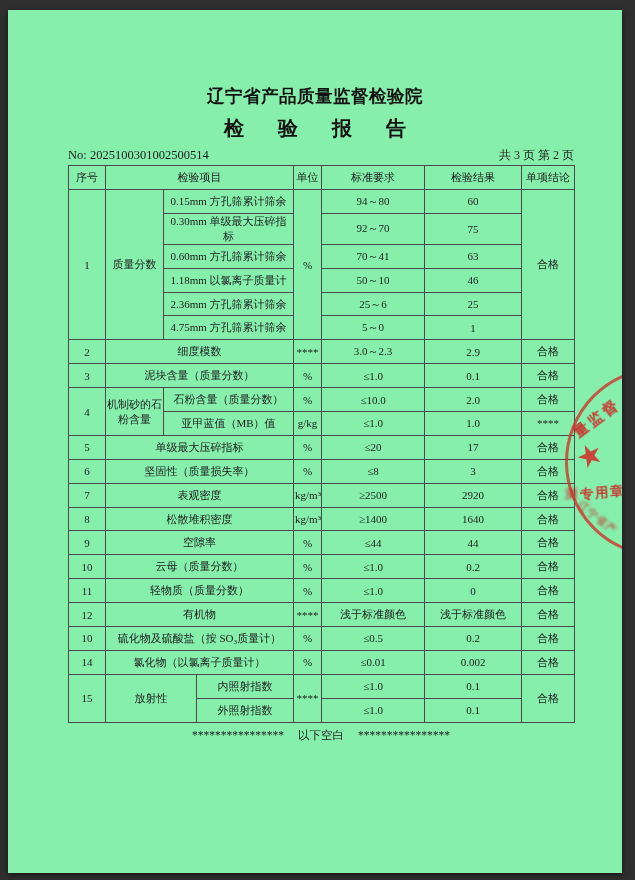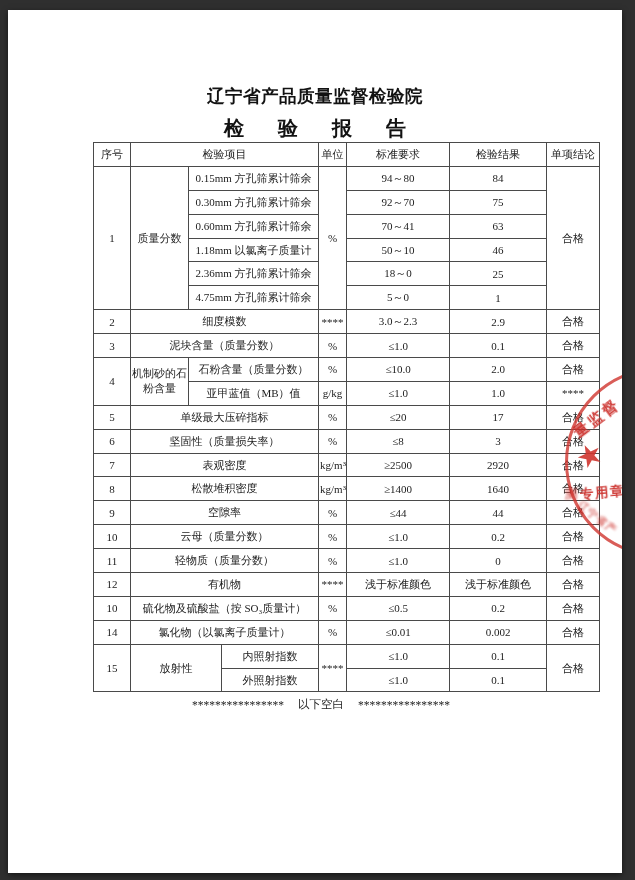--- a/index.html
+++ b/index.html
@@ -3,21 +3,21 @@
 <meta charset="utf-8">
 <style>
   html,body{margin:0;padding:0;}
   body{
     width:635px;height:880px;position:relative;overflow:hidden;
     background:#2f2f2f;
     font-family:"Liberation Serif","DejaVu Serif",serif;
   }
   .page{
     position:absolute;left:8px;top:10px;width:614px;height:863px;
-    background:#ffffff;overflow:hidden;
+    background:#86efac;overflow:hidden;
     box-shadow:0 2px 6px rgba(0,0,0,.55);
   }
   .institute{
     margin-top:76px;text-align:center;
     font-family:"Liberation Sans","DejaVu Sans",sans-serif;
     font-weight:bold;font-size:17.5px;line-height:21px;color:#121212;
     letter-spacing:.5px;
   }
   .report-title{
     margin-top:9px;text-align:center;
@@ -25,21 +25,21 @@
     font-weight:bold;font-size:20px;line-height:24px;color:#121212;
     letter-spacing:7px;padding-left:7px;
   }
   .meta-row{
     width:506px;margin:8px 0 0 60px;
     display:flex;justify-content:space-between;align-items:flex-end;
     font-size:12.5px;color:#1c1c1c;line-height:15px;
   }
   .meta-row .pageinfo{font-size:12px;}
   table.report{
-    margin:2px 0 0 85px;width:506px;border-collapse:collapse;table-layout:fixed;
+    margin:2px 0 0 60px;width:506px;border-collapse:collapse;table-layout:fixed;
   }
   table.report td,table.report th{
     border:1px solid #4a4a4a;
     font-size:11px;font-weight:normal;color:#1c1c1c;
     text-align:center;vertical-align:middle;padding:0 1px;
     overflow:visible;
   }
   table.report tr{height:23.9px;}
   td.tl{text-align:left;padding-left:2px;}
   td.nw{white-space:nowrap;padding:0;}
@@ -84,20 +84,24 @@
 </style>
 </head>
 <body>
 
 <div class="page">
 
   <div class="institute">辽宁省产品质量监督检验院</div>
 
   <div class="report-title">检　验　报　告</div>
 
+  <div class="meta-row">
+    <span class="no">No: 2025100301002500514</span>
+    <span class="pageinfo">共 3 页 第 2 页</span>
+  </div>
 
   <table class="report">
     <colgroup>
       <col style="width:37px">
         <col style="width:58px">
         <col style="width:33px">
       <col style="width:97px">
         <col style="width:28px">
         <col style="width:103px">
       <col style="width:97px">
@@ -111,41 +115,41 @@
           <th>标准要求</th>
           <th>检验结果</th>
           <th>单项结论</th>
         </tr>
         <tr>
           <td rowspan="6">1</td>
           <td rowspan="6">质量分数</td>
           <td colspan="2" class="tl">0.15mm 方孔筛累计筛余</td>
           <td rowspan="6">%</td>
           <td>94～80</td>
-          <td>84</td>
+          <td>60</td>
           <td rowspan="6">合格</td>
         </tr>
         <tr>
-          <td colspan="2" class="tl">0.30mm 方孔筛累计筛余</td>
+          <td colspan="2" class="tl">0.30mm 单级最大压碎指标</td>
           <td>92～70</td>
           <td>75</td>
         </tr>
         <tr>
           <td colspan="2" class="tl">0.60mm 方孔筛累计筛余</td>
           <td>70～41</td>
           <td>63</td>
         </tr>
         <tr>
           <td colspan="2" class="tl">1.18mm 以氯离子质量计</td>
           <td>50～10</td>
           <td>46</td>
         </tr>
         <tr>
           <td colspan="2" class="tl">2.36mm 方孔筛累计筛余</td>
-          <td>18～0</td>
+          <td>25～6</td>
           <td>25</td>
         </tr>
         <tr>
           <td colspan="2" class="tl">4.75mm 方孔筛累计筛余</td>
           <td>5～0</td>
           <td>1</td>
         </tr>
         <tr>
           <td>2</td>
           <td colspan="3">细度模数</td>

